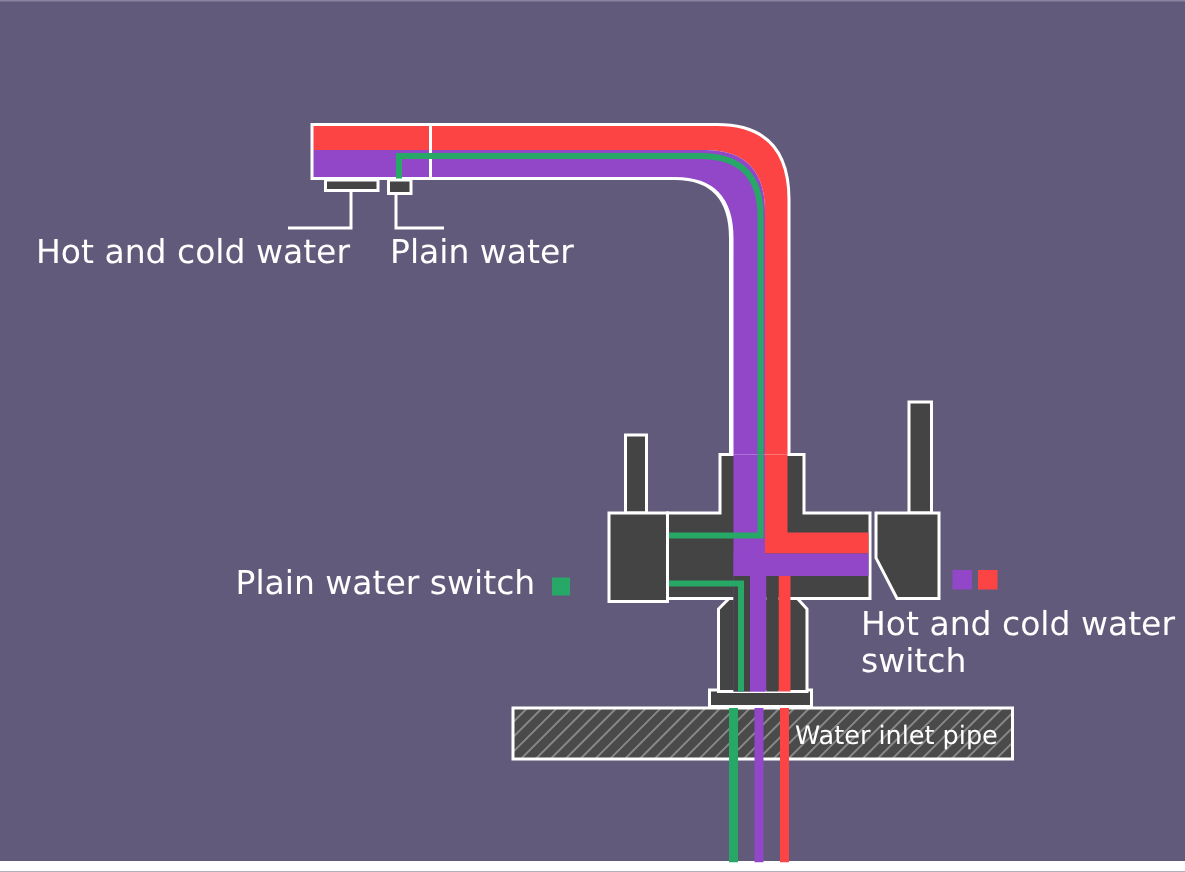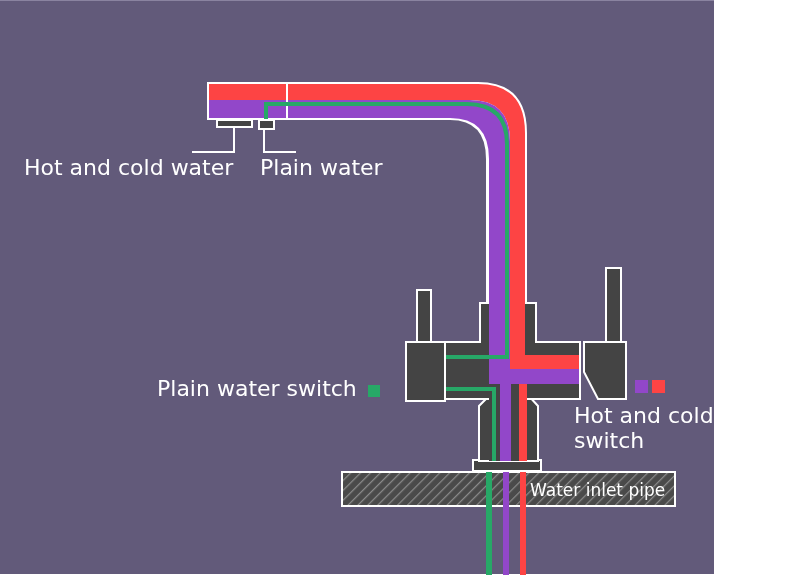--- a/index.html
+++ b/index.html
@@ -1,17 +1,17 @@
 <!DOCTYPE html>
 <html><head>
   <meta charset="utf-8">
   <style>
     html, body { margin: 0; padding: 0; }
     body { width: 790px; height: 581px; background: #ffffff; overflow: hidden; position: relative; }
-    #stage { position: absolute; left: 0; top: 0; width: 714px; height: 574px; background: #625a7a; border-top: 1px solid #8a83a0; box-sizing: border-box; }
+    #stage { position: absolute; left: 0; top: 0; width: 790px; height: 574px; background: #625a7a; border-top: 1px solid #8a83a0; box-sizing: border-box; }
     svg { position: absolute; left: 0; top: 0; }
     .lbl { font-family: "DejaVu Sans", sans-serif; fill: #ffffff; font-size: 22px; }
     .lbl-sm { font-family: "DejaVu Sans", sans-serif; fill: #ffffff; font-size: 17px; }
   </style>
 </head>
 <body>
 
 <div id="stage" style="background: rgb(98, 90, 122);">
 <svg width="790" height="574" viewBox="0 0 790 574">
   <defs>

